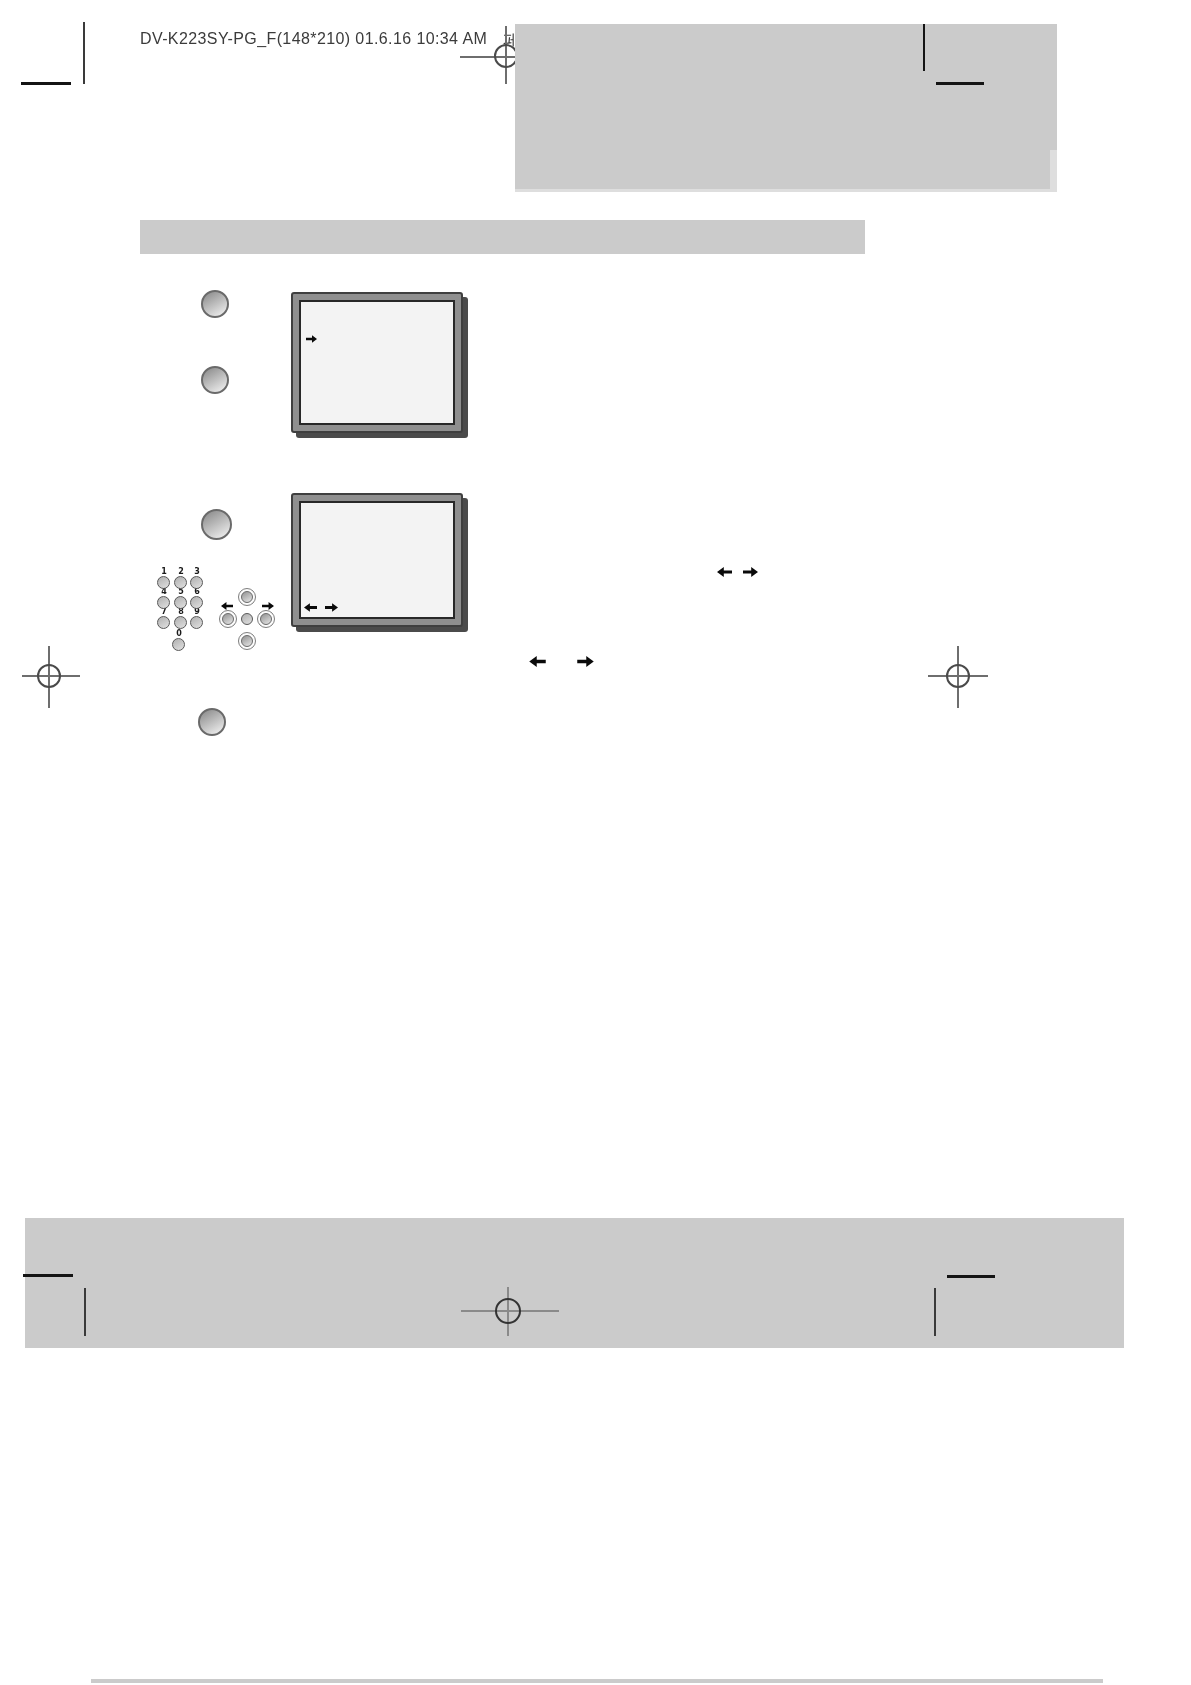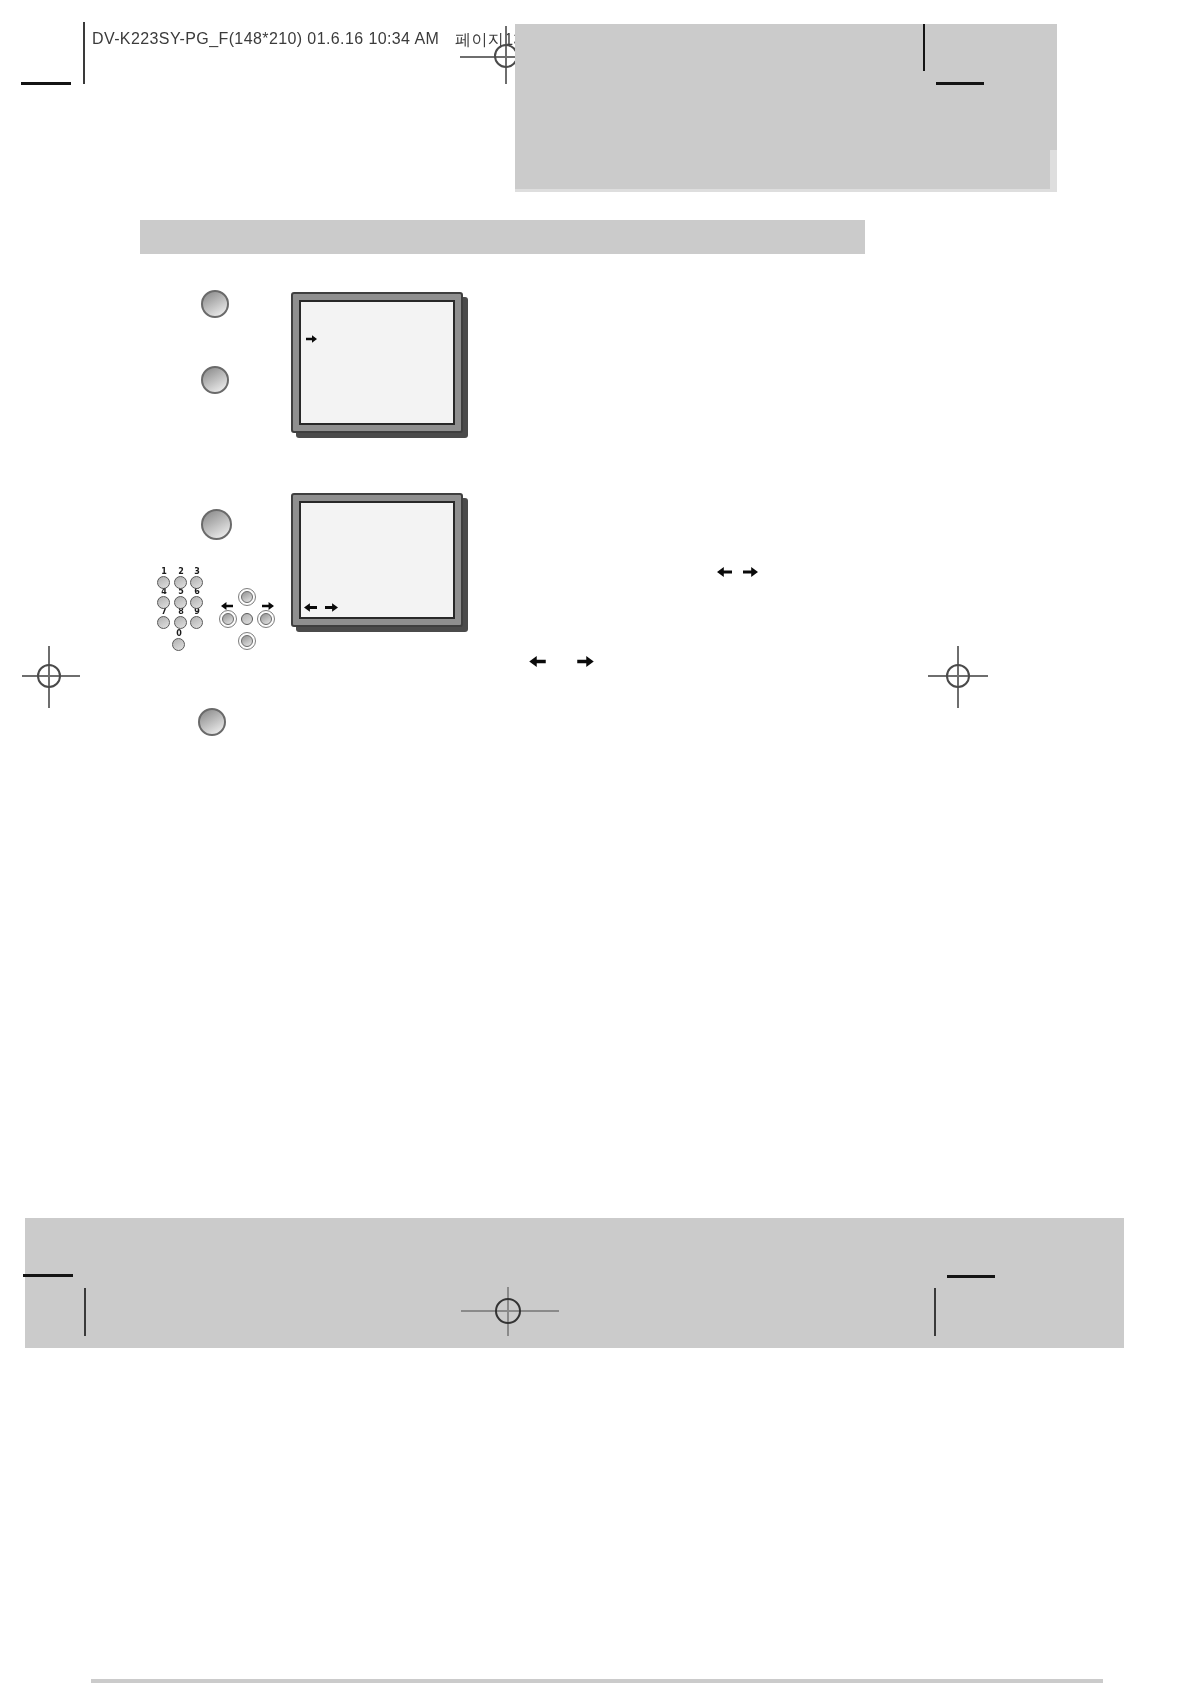--- a/index.html
+++ b/index.html
@@ -4,21 +4,21 @@
 <style>
   html,body{margin:0;padding:0;background:#ffffff;}
   .page{position:relative;width:1191px;height:1685px;background:#ffffff;overflow:hidden;
         font-family:"Liberation Sans",sans-serif;}
   .abs{position:absolute;}
   .graybox{background:#cbcbcb;}
   .mark{background:#141414;}
   .markthin{background:#3a3a3a;}
   .xh-line{background:#6e6e6e;}
   .xh-ring{border:2px solid #4a4a4a;border-radius:50%;background:transparent;box-sizing:border-box;}
-  .header-text{font-size:16px;letter-spacing:.4px;color:#3b3b3b;white-space:nowrap;}
+  .header-text{font-size:16px;letter-spacing:.4px;color:#3b3b3b;white-space:nowrap;margin-left:48px;}
   .round-btn{border-radius:50%;border:2px solid #6a6a6a;box-sizing:border-box;
              background:linear-gradient(150deg,#8f8f8f 8%,#e8e8e8 88%);}
   .key{border-radius:50%;border:1px solid #585858;box-sizing:border-box;
        background:linear-gradient(150deg,#b4b4b4 10%,#dcdcdc 90%);}
   .key-label{font:bold 8px "DejaVu Sans",sans-serif;color:#1a1a1a;text-align:center;width:14px;}
   .dpad-ring{border-radius:50%;border:1px solid #7d7d7d;box-sizing:border-box;background:#fcfcfc;}
   .dpad-inner{position:absolute;inset:2px;border-radius:50%;border:1px solid #696969;
               background:linear-gradient(150deg,#9a9a9a 10%,#dedede 90%);}
   .tv{background:#8f8f8f;border:2px solid #3f3f3f;border-radius:3px;
       box-shadow:5px 5px 0 0 #4b4b4b;box-sizing:border-box;}

